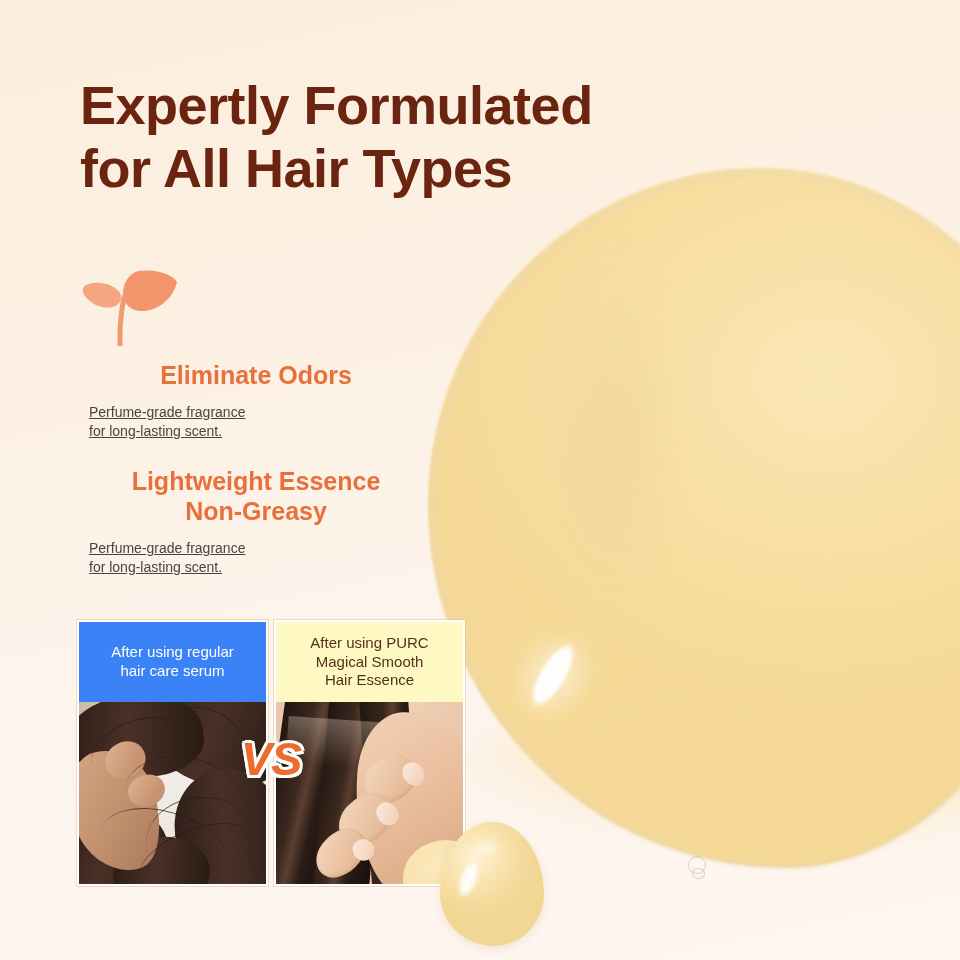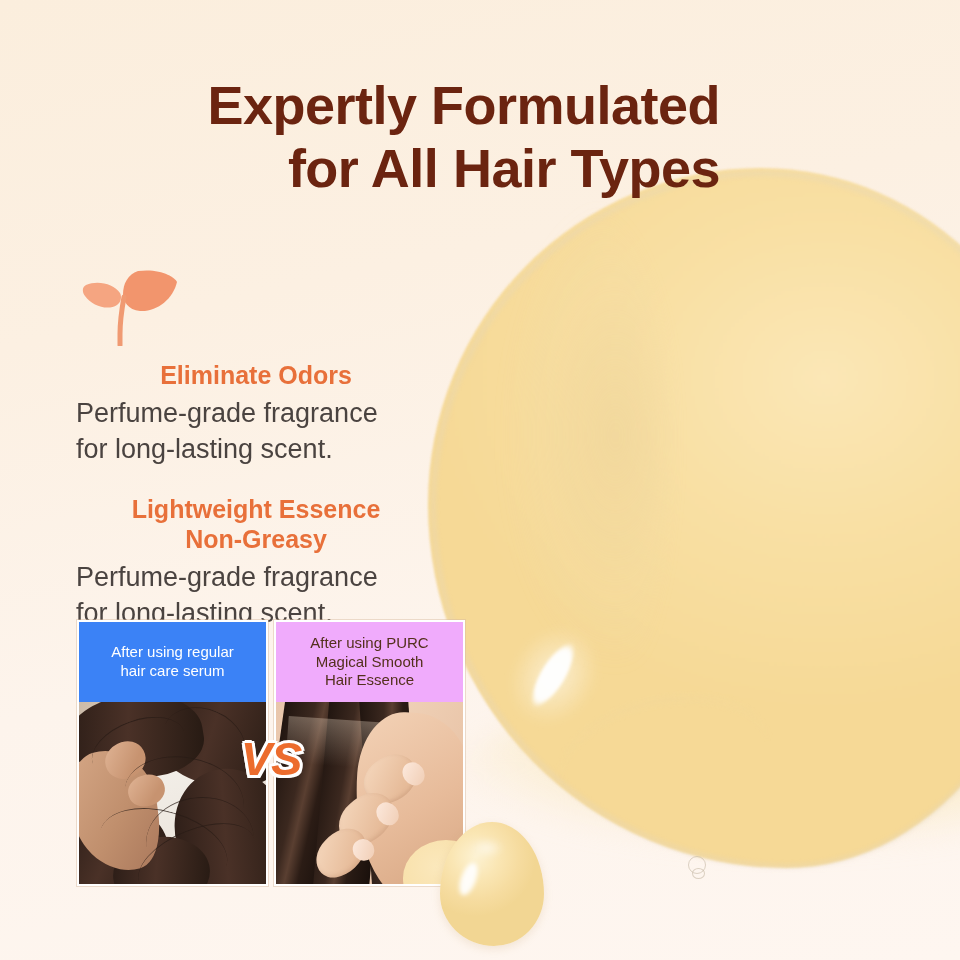--- a/index.html
+++ b/index.html
@@ -159,21 +159,20 @@
     position: absolute;
     left: 80px;
     top: 74px;
     width: 640px;
     font-size: 54px;
     font-weight: 700;
     line-height: 1.16;
     letter-spacing: -0.5px;
     color: #6b2410;
     white-space: pre-line;
-    text-align: right;
   }
 
   
   .leaf-icon {
     position: absolute;
     left: 78px;
     top: 268px;
     width: 102px;
     height: 78px;
   }
@@ -190,26 +189,27 @@
   .feature-title {
     font-size: 25px;
     font-weight: 700;
     color: #e8703a;
     line-height: 1.2;
     white-space: pre-line;
     margin: 0 0 6px 0;
     text-align: center;
   }
   .feature-body {
-    font-size: 27px;
+    font-size: 14px;
     font-weight: 400;
     color: #4a4340;
     line-height: 1.33;
     white-space: pre-line;
-    margin: 0;
+    margin: 13px;
+    text-decoration: underline;
   }
 
   
   .compare {
     position: absolute;
     left: 77px;
     top: 620px;
     width: 388px;
     height: 266px;
     display: flex;
@@ -231,21 +231,21 @@
     align-items: center;
     justify-content: center;
     text-align: center;
     font-size: 15px;
     line-height: 1.24;
     white-space: pre-line;
     padding: 0 6px;
     box-sizing: border-box;
   }
   .panel-left .panel-cap  { background: #3b82f6; color: #ffffff; }
-  .panel-right .panel-cap { background: #f0abfc; color: #53301c; }
+  .panel-right .panel-cap { background: #fef9c3; color: #53301c; }
 
   .photo {
     position: relative;
     height: 182px;
     overflow: hidden;
   }
 
   
   .photo-left { background: linear-gradient(120deg, #cbbaa8 0%, #e3d8cc 32%, #f4efe9 58%, #ded2c6 100%); }
   .photo-left .bg-light {

